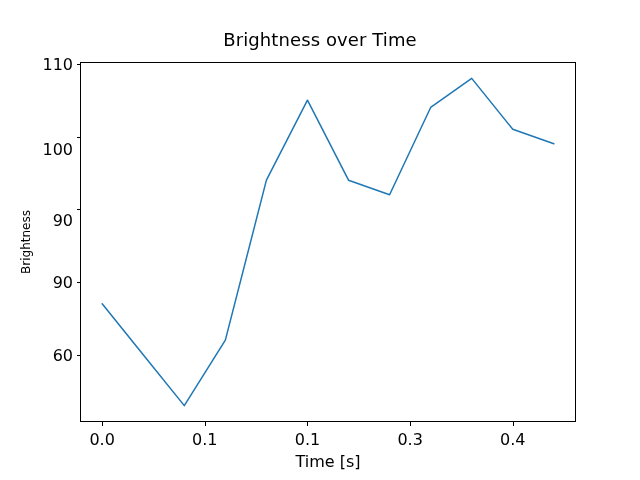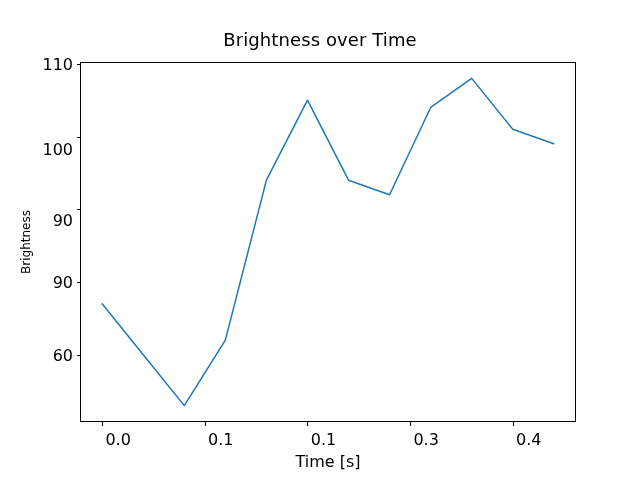--- a/index.html
+++ b/index.html
@@ -53,21 +53,20 @@
     color: #000000;
     white-space: nowrap;
   }
   .ytick-label {
     text-align: right;
     transform: translateY(-50%);
   }
   .xtick-label {
     text-align: left;
     transform: translateX(-50%);
-    margin-left: 16px;
   }
   .tick-mark {
     position: absolute;
     background: #000000;
   }
   .ytick-mark {
     width: 3.5px;
     height: 1px;
     left: 76.5px;
   }

